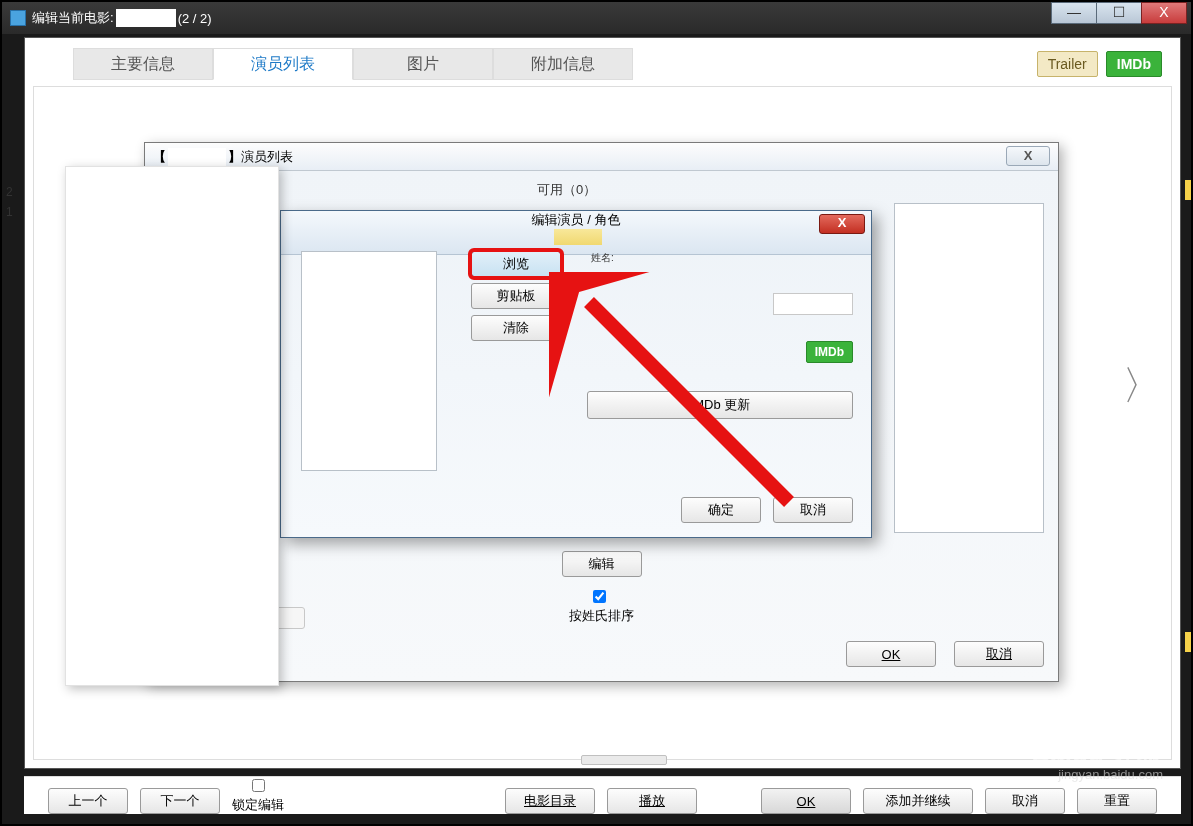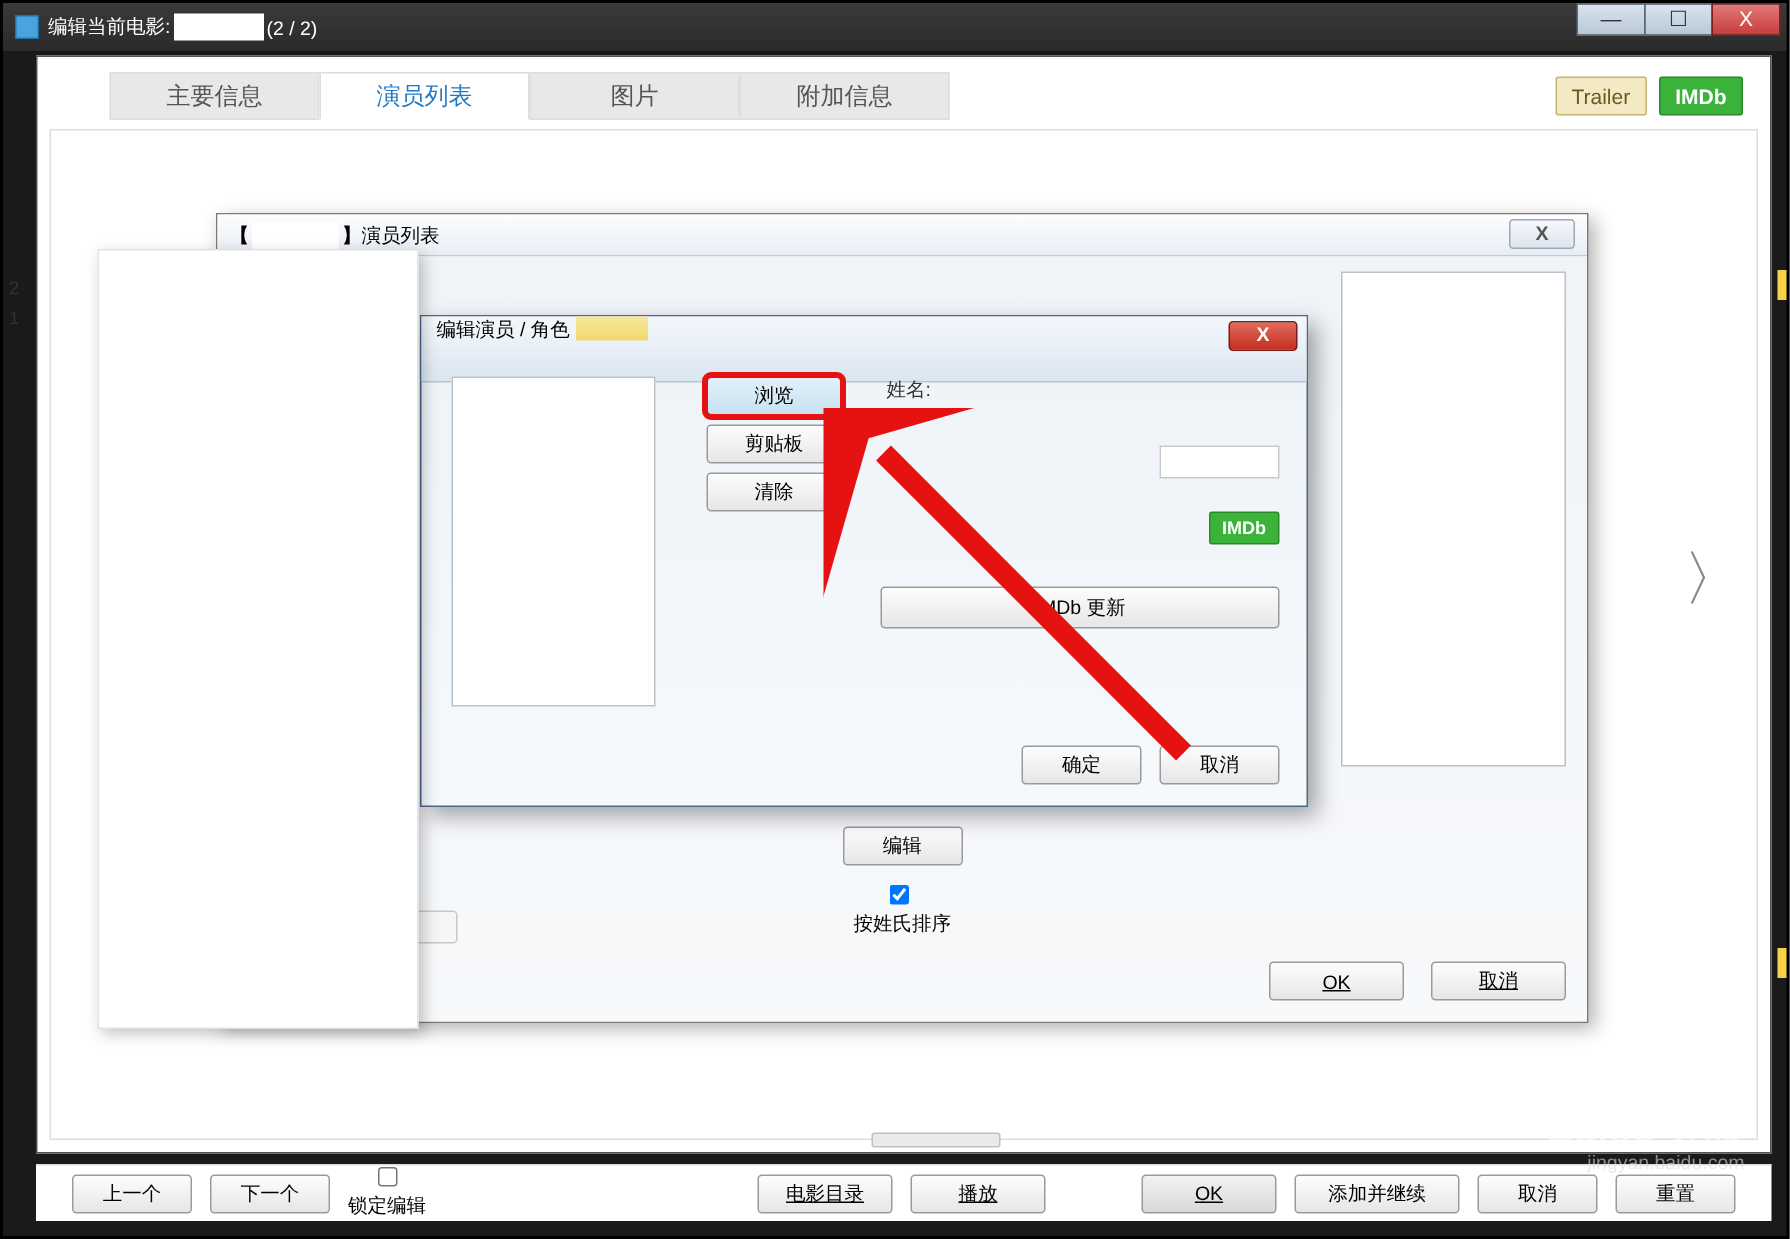--- a/index.html
+++ b/index.html
@@ -41,38 +41,38 @@
   .dlg2-bottom { position:absolute; left:14px; right:14px; bottom:14px;}
   .dlg2-sort-row { text-align:center; margin-bottom:16px;}
   .dlg2-sort-row input[type=checkbox]{ vertical-align:middle; margin-right:4px;}
   .dlg2-btn-row { display:flex; gap:18px; justify-content:flex-end;}
   .btn { min-width:80px; height:26px; background:linear-gradient(#fdfdfd,#e6e6e6); border:1px solid #9a9a9a; border-radius:3px; cursor:pointer; font-size:13px;}
   .btn.std { min-width:90px;text-decoration:underline;}
   .edit-btn-container { text-align:center; position:absolute; bottom:104px; width:100%; left:0;}
   .dlg2-input { position:absolute; left:10px; bottom:52px; width:150px; height:22px; border:1px solid #c8c8c8; border-radius:3px; background:#f6f6f6;}
   
   .dialog3 { position:absolute; left:278px; top:208px; width:592px; height:328px; background:linear-gradient(#eef3f8,#f6f9fc); border:1px solid #4a6a8a; box-shadow:6px 6px 14px rgba(0,0,0,0.35);}
-  .dialog3-title { height:44px; background:linear-gradient(#f4f8fc,#dbe6f1); border-bottom:1px solid #b5c4d3; display:flex; align-items:flex-start; padding:0 10px; position:relative; font-size:13px;}
+  .dialog3-title { height:44px; background:linear-gradient(#f4f8fc,#dbe6f1); border-bottom:1px solid #b5c4d3; display:flex; align-items:center; padding:0 10px; position:relative; font-size:13px;flex-direction:column;}
   .dlg3-title-blank { display:inline-block; width:48px; height:16px; background:linear-gradient(#f8e89a,#f0d870); margin-left:4px;}
   .dlg3-close { position:absolute; right:6px; top:3px; width:46px; height:20px; background:linear-gradient(#e36a5d,#c32f22); border:1px solid #7a1a12; border-radius:3px; text-align:center; line-height:16px; font-weight:bold; color:#fff; cursor:pointer;}
   .dlg3-body { position:absolute; top:28px; left:0; right:0; bottom:0; padding:14px;border-radius:24px;}
   .dlg3-preview { position:absolute; left:20px; top:12px; width:136px; height:220px; background:#fff; border:1px solid #b8c0c8;}
   .dlg3-btncol { position:absolute; left:190px; top:12px; display:flex; flex-direction:column; gap:6px;}
   .dlg3-btn { width:90px; height:26px; background:linear-gradient(#fdfdfd,#e6e6e6); border:1px solid #9a9a9a; border-radius:3px; cursor:pointer; font-size:13px;}
   .dlg3-btn.highlighted { outline:4px solid #e61212; outline-offset:-1px; background:linear-gradient(#e2f0f9,#c8e2f2); border:1px solid #3a78a8;}
   .dlg3-right { position:absolute; left:310px; top:12px; right:18px;}
-  .dlg3-label { font-size:13px; color:#333; margin-bottom:6px; display:block;}
+  .dlg3-label { font-size:10px; color:#333; margin-bottom:6px; display:block;}
   .dlg3-input { width:80px; height:22px; background:#fff; border:1px solid #c8c8c8; float:right; margin-top:22px;}
   .dlg3-imdb { position:absolute; right:18px; top:102px;}
   .dlg3-update-btn { position:absolute; left:306px; top:152px; right:18px; height:28px; background:linear-gradient(#fdfdfd,#e6e6e6); border:1px solid #9a9a9a; border-radius:3px; cursor:pointer; font-size:13px;}
   .dlg3-okrow { position:absolute; right:18px; bottom:14px; display:flex; gap:12px;}
   
   .red-arrow { position:absolute; left:547px; top:270px; width:250px; height:240px; pointer-events:none; z-index:500;}
   
-  .bottom-bar { position:absolute; left:22px; right:10px; bottom:10px; height:38px; background:#fff; border-top:1px solid #ddd; display:flex; align-items:center; gap:12px; padding:0 24px;}
+  .bottom-bar { position:absolute; left:22px; right:10px; bottom:10px; height:38px; background:#fff; border-top:1px solid #ddd; display:flex; align-items:flex-end; gap:12px; padding:0 24px;}
   .bottom-bar .spacer { flex:1;}
   .chk { display:flex; align-items:center; gap:4px; font-size:13px;flex-direction:column; }
   .chk input { vertical-align:middle;}
   
   .float-white { position:absolute; left:63px; top:164px; width:214px; height:520px; background:#fff; border:1px solid #e2e2e2; box-shadow:3px 3px 10px rgba(0,0,0,0.25); z-index:5;}
   
   .resize { position:absolute; left:556px; bottom:3px; width:86px; height:10px; border:1px solid #c0c0c0; border-radius:2px; background:#eaeaea;}
   
   .watermark { position:absolute; right:28px; bottom:42px; color:rgba(255,255,255,0.55); font-size:26px; font-weight:bold; z-index:600; pointer-events:none; text-align:right; line-height:1.1;}
   .watermark .sub { font-size:13px; color:rgba(220,220,220,0.6); font-weight:normal;}
@@ -126,20 +126,24 @@
 
   <div class="dialog2">
     <div class="dialog2-title">
       <span class="dlg2-bracket">【</span>
       <span class="dlg2-blank"></span>
       <span class="dlg2-bracket">】</span>
       <span>演员列表</span>
       <div class="dlg2-close">X</div>
     </div>
     <div class="dlg2-body">
+      <div class="dlg2-headers">
+        <div class="dlg2-h-left">定（5）</div>
+        <div>可用（0）</div>
+      </div>
       <div class="dlg2-lists">
         <div class="dlg2-list left" style="visibility:hidden"></div>
         <div class="dlg2-list right"></div>
       </div>
       <div class="edit-btn-container">
         <button class="btn">编辑</button>
       </div>
       <div class="dlg2-input"></div>
       <div class="dlg2-bottom">
         <div class="dlg2-sort-row">

